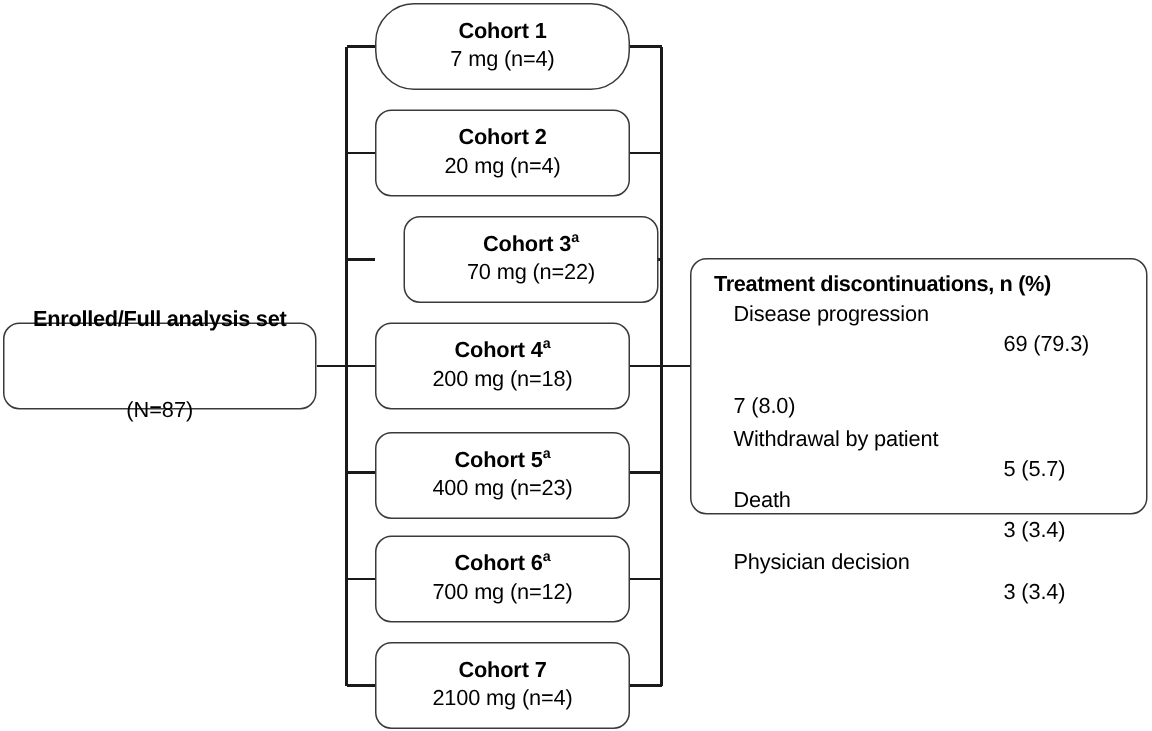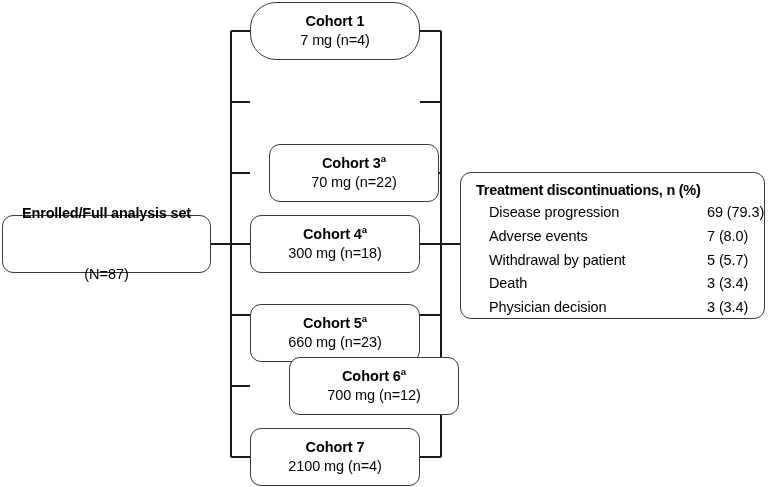--- a/index.html
+++ b/index.html
@@ -74,45 +74,45 @@
     letter-spacing: -0.2px;
   }
   #enrolled-box .enrolled-sub {
     font-size: 14.5px;
     margin-top: 14px;
   }
   #discont-box {
     left: 460px;
     top: 172px;
     width: 305px;
-    height: 147px;
+    height: 171px;
     align-items: flex-start;
-    justify-content: space-between;
+    justify-content: flex-start;
     padding: 9px 0 0 15px;
   }
   .disc-header {
     font-weight: bold;
     font-size: 14.5px;
     letter-spacing: -0.25px;
     margin-bottom: 1px;
   }
   .disc-row {
     display: flex;
     font-size: 14.5px;
     line-height: 1.47;
     padding-left: 13px;
     letter-spacing: -0.1px;
-    gap: 38px;
   }
   .disc-label {
     width: 180px;
     flex: 0 0 180px;
   }
   .disc-value {
     flex: 0 0 auto;
+    margin-top: 20px;
   }
 </style>
 </head>
 <body>
 
 <div id="diagram">
 
   <svg id="connectors" viewBox="0 0 768 487" width="768" height="487" aria-hidden="true">
     <g stroke="#1a1a1a" stroke-width="1.6" fill="none" shape-rendering="crispEdges">
 
@@ -145,54 +145,57 @@
   <div class="node" id="enrolled-box">
     <div class="enrolled-title">Enrolled/Full analysis set</div>
     <div class="enrolled-sub">(N=87)</div>
   </div>
 
   <div class="node cohort-box" id="cohort-1" style="top:2px;border-radius:26px;">
     <div class="cohort-title"><span>Cohort 1</span><sup></sup></div>
     <div class="cohort-dose">7 mg (n=4)</div>
   </div>
 
+  <div class="node cohort-box" id="cohort-2" style="top:73px;">
+    <div class="cohort-title"><span>Cohort 2</span><sup></sup></div>
+    <div class="cohort-dose">20 mg (n=4)</div>
+  </div>
 
   <div class="node cohort-box" id="cohort-3" style="top:144px;margin-left:19px;">
     <div class="cohort-title"><span>Cohort 3</span><sup>a</sup></div>
     <div class="cohort-dose">70 mg (n=22)</div>
   </div>
 
   <div class="node cohort-box" id="cohort-4" style="top:215px;">
     <div class="cohort-title"><span>Cohort 4</span><sup>a</sup></div>
-    <div class="cohort-dose">300 mg (n=18)</div>
-  </div>
-
-  <div class="node cohort-box" id="cohort-5" style="top:304px;">
+    <div class="cohort-dose">200 mg (n=18)</div>
+  </div>
+
+  <div class="node cohort-box" id="cohort-5" style="top:288px;">
     <div class="cohort-title"><span>Cohort 5</span><sup>a</sup></div>
-    <div class="cohort-dose">660 mg (n=23)</div>
-  </div>
-
-  <div class="node cohort-box" id="cohort-6" style="top:357px;margin-left:39px;">
+    <div class="cohort-dose">400 mg (n=23)</div>
+  </div>
+
+  <div class="node cohort-box" id="cohort-6" style="top:357px;">
     <div class="cohort-title"><span>Cohort 6</span><sup>a</sup></div>
     <div class="cohort-dose">700 mg (n=12)</div>
   </div>
 
   <div class="node cohort-box" id="cohort-7" style="top:428px;">
     <div class="cohort-title"><span>Cohort 7</span><sup></sup></div>
     <div class="cohort-dose">2100 mg (n=4)</div>
   </div>
 
   <div class="node" id="discont-box">
     <div class="disc-header">Treatment discontinuations, n (%)</div>
     <div class="disc-row">
       <span class="disc-label">Disease progression</span>
       <span class="disc-value">69 (79.3)</span>
     </div>
     <div class="disc-row">
-      <span class="disc-label">Adverse events</span>
       <span class="disc-value">7 (8.0)</span>
     </div>
     <div class="disc-row">
       <span class="disc-label">Withdrawal by patient</span>
       <span class="disc-value">5 (5.7)</span>
     </div>
     <div class="disc-row">
       <span class="disc-label">Death</span>
       <span class="disc-value">3 (3.4)</span>
     </div>

